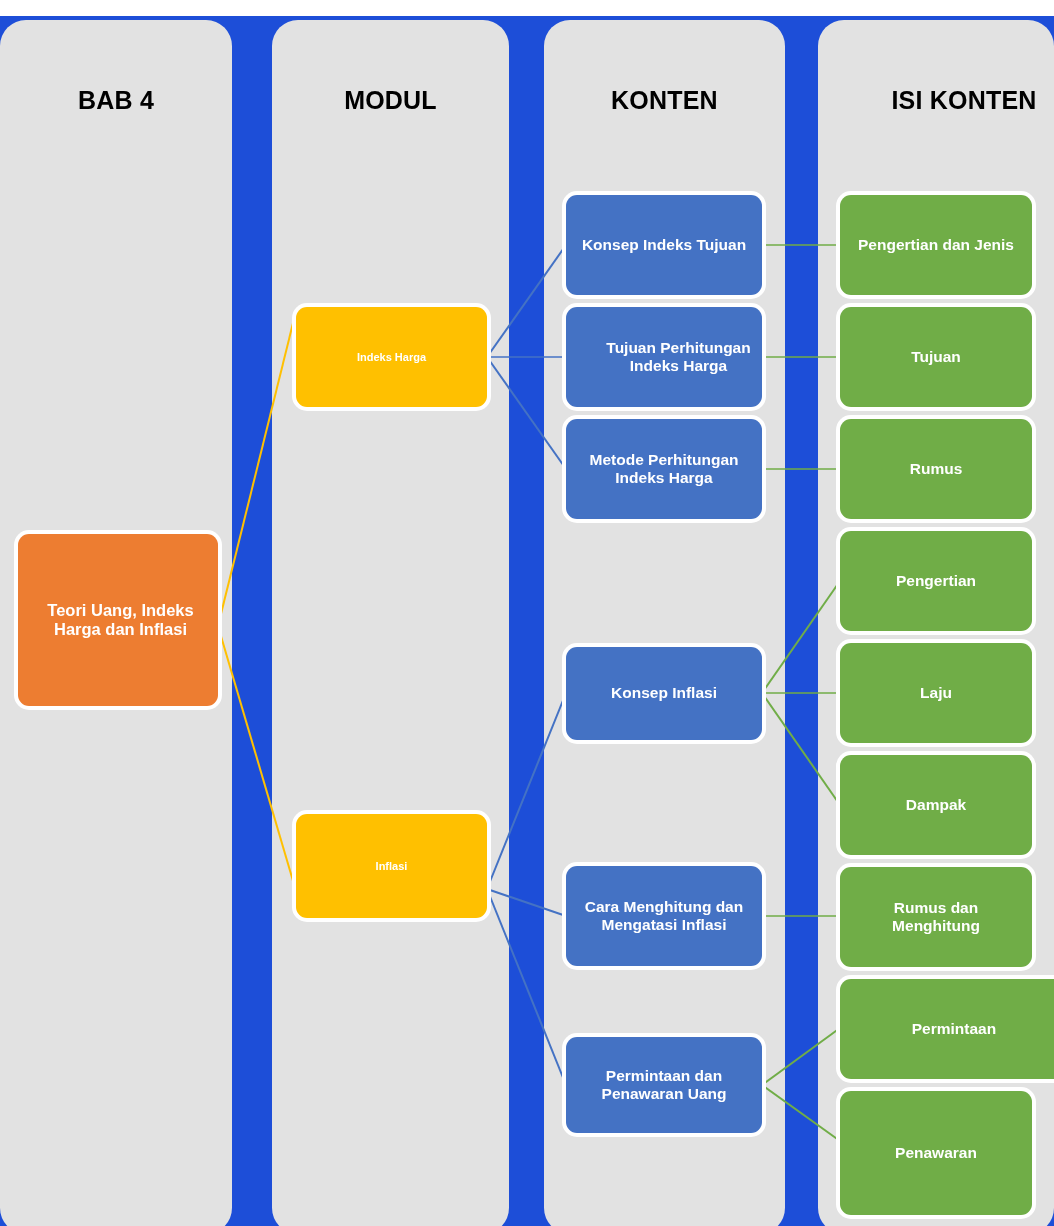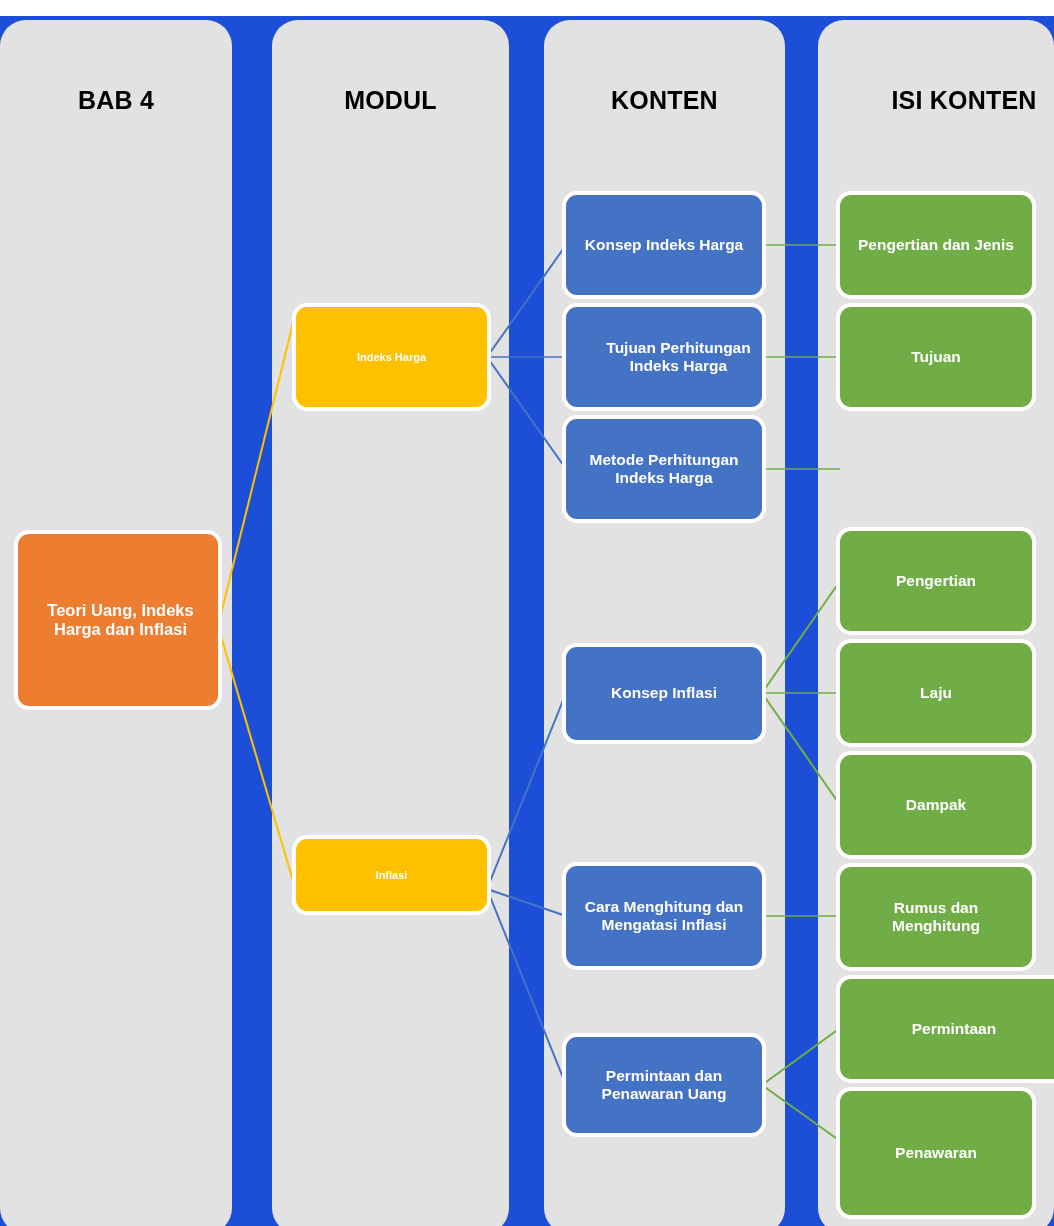--- a/index.html
+++ b/index.html
@@ -108,26 +108,26 @@
     </g>
   </svg>
 
   <div class="node node-root" style="left:18px; top:518px; width:200px; height:172px;">
     <span>Teori Uang, Indeks Harga dan Inflasi</span>
   </div>
 
   <div class="node node-modul" style="left:296px; top:291px; width:191px; height:100px;">
     <span>Indeks Harga</span>
   </div>
-  <div class="node node-modul" style="left:296px; top:823px; width:191px; height:72px;">
+  <div class="node node-modul" style="left:296px; top:798px; width:191px; height:104px;">
     <span>Inflasi</span>
   </div>
 
   <div class="node node-konten" style="left:566px; top:179px; width:196px; height:100px;">
-    <span>Konsep Indeks Harga</span>
+    <span>Konsep Indeks Tujuan</span>
   </div>
   <div class="node node-konten" style="left:566px; top:291px; width:196px; height:100px;padding-left:37px;">
     <span>Tujuan Perhitungan Indeks Harga</span>
   </div>
   <div class="node node-konten" style="left:566px; top:403px; width:196px; height:100px;">
     <span>Metode Perhitungan Indeks Harga</span>
   </div>
   <div class="node node-konten" style="left:566px; top:631px; width:196px; height:93px;">
     <span>Konsep Inflasi</span>
   </div>
@@ -137,20 +137,23 @@
   <div class="node node-konten" style="left:566px; top:1021px; width:196px; height:96px;">
     <span>Permintaan dan Penawaran Uang</span>
   </div>
 
   <div class="node node-isi" style="left:840px; top:179px; width:192px; height:100px;">
     <span>Pengertian dan Jenis</span>
   </div>
   <div class="node node-isi" style="left:840px; top:291px; width:192px; height:100px;">
     <span>Tujuan</span>
   </div>
+  <div class="node node-isi" style="left:840px; top:403px; width:192px; height:100px;">
+    <span>Rumus</span>
+  </div>
   <div class="node node-isi" style="left:840px; top:515px; width:192px; height:100px;">
     <span>Pengertian</span>
   </div>
   <div class="node node-isi" style="left:840px; top:627px; width:192px; height:100px;">
     <span>Laju</span>
   </div>
   <div class="node node-isi" style="left:840px; top:739px; width:192px; height:100px;">
     <span>Dampak</span>
   </div>
   <div class="node node-isi" style="left:840px; top:851px; width:192px; height:100px;">

